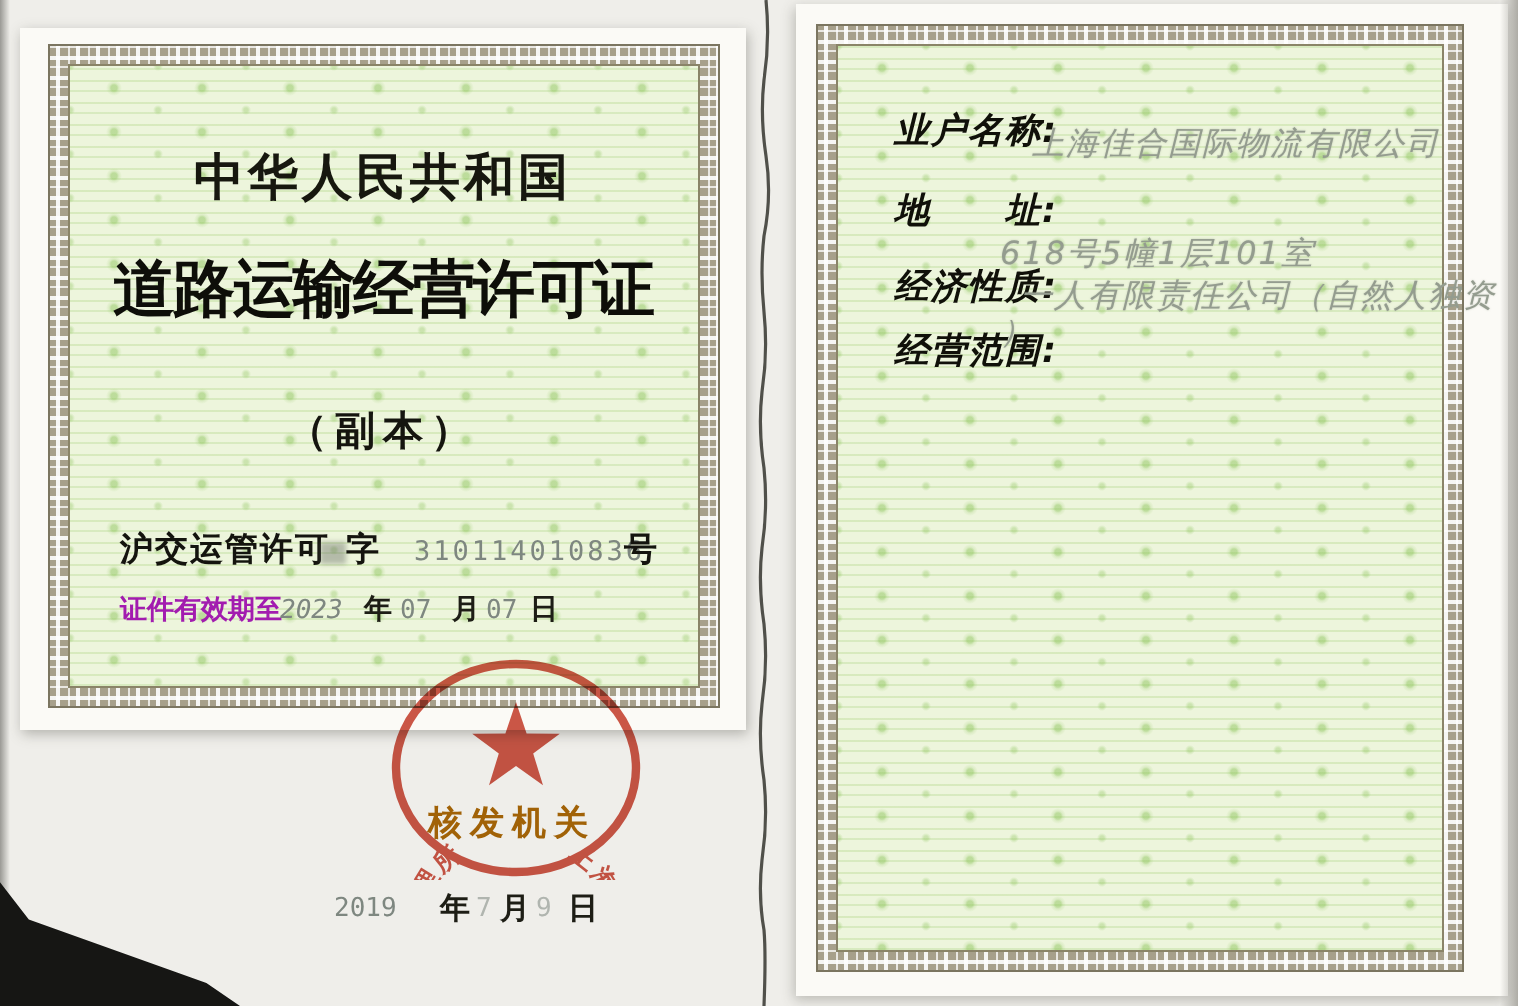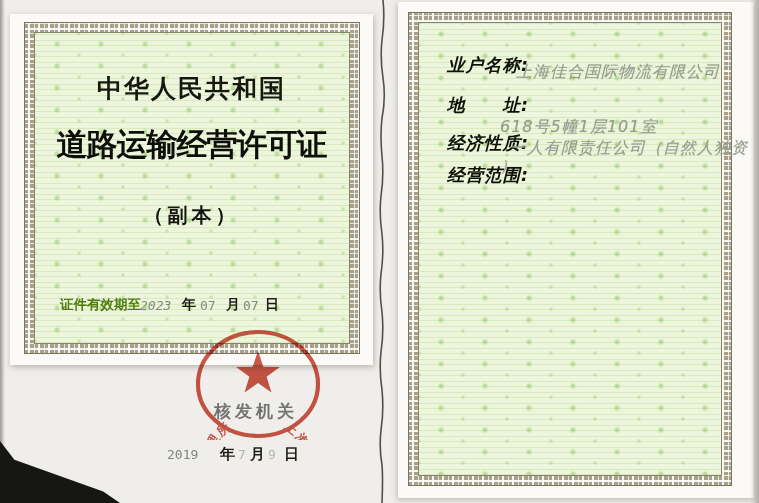--- a/index.html
+++ b/index.html
@@ -38,27 +38,27 @@
     font-size:31px;font-weight:800;letter-spacing:-1px;color:#0e0e09;}
   .copy-type{position:absolute;top:188px;left:0;width:100%;text-align:center;
     font-size:20px;letter-spacing:4px;font-weight:600;}
   .lic-line{position:absolute;top:250px;left:50px;right:14px;height:24px;}
   .lic-line .b{position:absolute;font-size:16.5px;font-weight:700;letter-spacing:1px;color:#14140e;}
   .smudge{position:absolute;left:100px;top:7px;width:13px;height:11px;
     background:rgba(95,100,92,.4);filter:blur(1.2px);}
   .typed{font-family:"DejaVu Sans Mono",monospace;color:#7e8780;}
   .lic-num{position:absolute;left:147px;top:4px;font-size:13.5px;letter-spacing:1.5px;}
   .val-line{position:absolute;top:282px;left:50px;right:14px;height:20px;}
-  .val-line .lb{position:absolute;left:0;font-size:13.5px;font-weight:700;color:#4d7c0f;}
+  .val-line .lb{position:absolute;left:0;font-size:13.5px;font-weight:700;color:#a21caf;}
   .val-line .u{position:absolute;font-size:14px;font-weight:700;color:#1d1d15;}
   .val-line .n{position:absolute;top:2px;font-size:13px;}
   .seal{position:absolute;left:183px;top:314px;width:130px;height:112px;
     opacity:.85;mix-blend-mode:multiply;}
   .issuer{position:absolute;left:204px;top:386px;font-size:17px;font-weight:600;
-    letter-spacing:4px;color:#737373;}
+    letter-spacing:4px;color:#a16207;}
   .date-line{position:absolute;top:431px;left:0;width:100%;height:22px;}
   .date-line .u{position:absolute;font-size:15px;font-weight:700;color:#1d1d15;}
   .date-line .n{position:absolute;top:2px;font-size:13px;}
   .date-line .faint{opacity:.55;}
   
   .rp{position:absolute;inset:0;font-style:italic;}
   .fld-label{position:absolute;font-size:17.5px;font-weight:700;letter-spacing:1px;
     color:#101009;white-space:pre;}
   .fld-val{position:absolute;font-size:16px;letter-spacing:1px;color:#949c8f;
     text-shadow:0 0 1px rgba(150,160,140,.55);white-space:nowrap;}
@@ -70,20 +70,27 @@
 
   <div class="page page-left">
     <div class="frame">
       <div class="green"></div>
     </div>
     <div class="lp">
       <div class="country">中华人民共和国</div>
       <div class="main-title">道路运输经营许可证</div>
       <div class="copy-type">（副本）</div>
 
+      <div class="lic-line">
+        <span class="b" style="left:0;">沪交运管许可</span>
+        <span class="smudge"></span>
+        <span class="b" style="left:113px;">字</span>
+        <span class="typed lic-num">310114010836</span>
+        <span class="b" style="left:252px;">号</span>
+      </div>
 
       <div class="val-line">
         <span class="lb">证件有效期至</span>
         <span class="typed n" style="left:80px;font-style:italic;">2023</span>
         <span class="u" style="left:122px;">年</span>
         <span class="typed n" style="left:140px;">07</span>
         <span class="u" style="left:166px;">月</span>
         <span class="typed n" style="left:183px;">07</span>
         <span class="u" style="left:205px;">日</span>
       </div>

